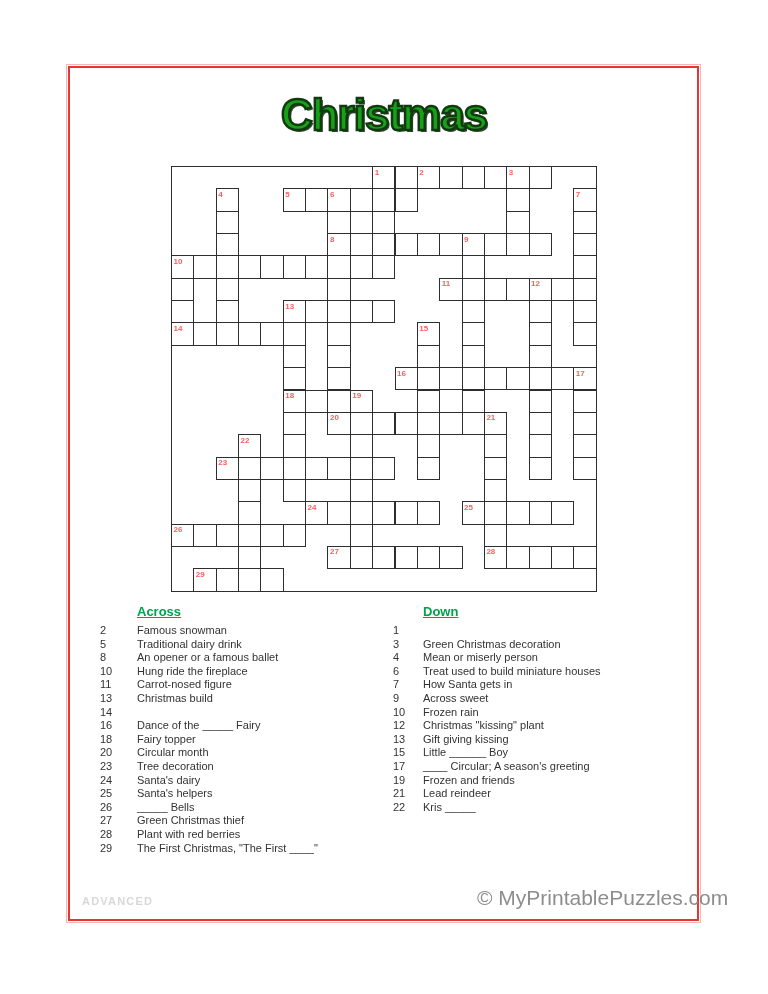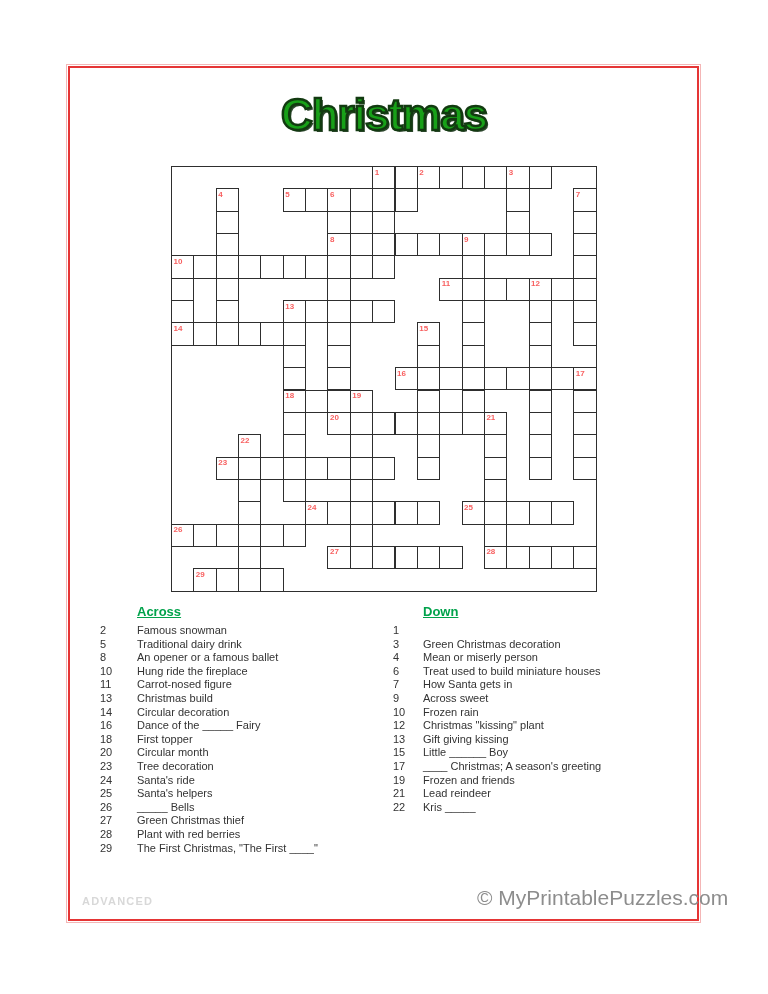--- a/index.html
+++ b/index.html
@@ -304,41 +304,40 @@
         <div class="clue-row">
           <span class="cnum">11</span>
           <span class="ctext">Carrot-nosed figure</span>
         </div>
         <div class="clue-row">
           <span class="cnum">13</span>
           <span class="ctext">Christmas build</span>
         </div>
         <div class="clue-row">
           <span class="cnum">14</span>
-          <span class="ctext">Circular decoration</span>
         </div>
         <div class="clue-row">
           <span class="cnum">16</span>
           <span class="ctext">Dance of the _____ Fairy</span>
         </div>
         <div class="clue-row">
           <span class="cnum">18</span>
-          <span class="ctext">First topper</span>
+          <span class="ctext">Fairy topper</span>
         </div>
         <div class="clue-row">
           <span class="cnum">20</span>
           <span class="ctext">Circular month</span>
         </div>
         <div class="clue-row">
           <span class="cnum">23</span>
           <span class="ctext">Tree decoration</span>
         </div>
         <div class="clue-row">
           <span class="cnum">24</span>
-          <span class="ctext">Santa's ride</span>
+          <span class="ctext">Santa's dairy</span>
         </div>
         <div class="clue-row">
           <span class="cnum">25</span>
           <span class="ctext">Santa's helpers</span>
         </div>
         <div class="clue-row">
           <span class="cnum">26</span>
           <span class="ctext">_____ Bells</span>
         </div>
         <div class="clue-row">
@@ -393,21 +392,21 @@
         <div class="clue-row">
           <span class="cnum">13</span>
           <span class="ctext">Gift giving kissing</span>
         </div>
         <div class="clue-row">
           <span class="cnum">15</span>
           <span class="ctext">Little ______ Boy</span>
         </div>
         <div class="clue-row">
           <span class="cnum">17</span>
-          <span class="ctext">____ Christmas; A season's greeting</span>
+          <span class="ctext">____ Circular; A season's greeting</span>
         </div>
         <div class="clue-row">
           <span class="cnum">19</span>
           <span class="ctext">Frozen and friends</span>
         </div>
         <div class="clue-row">
           <span class="cnum">21</span>
           <span class="ctext">Lead reindeer</span>
         </div>
         <div class="clue-row">

